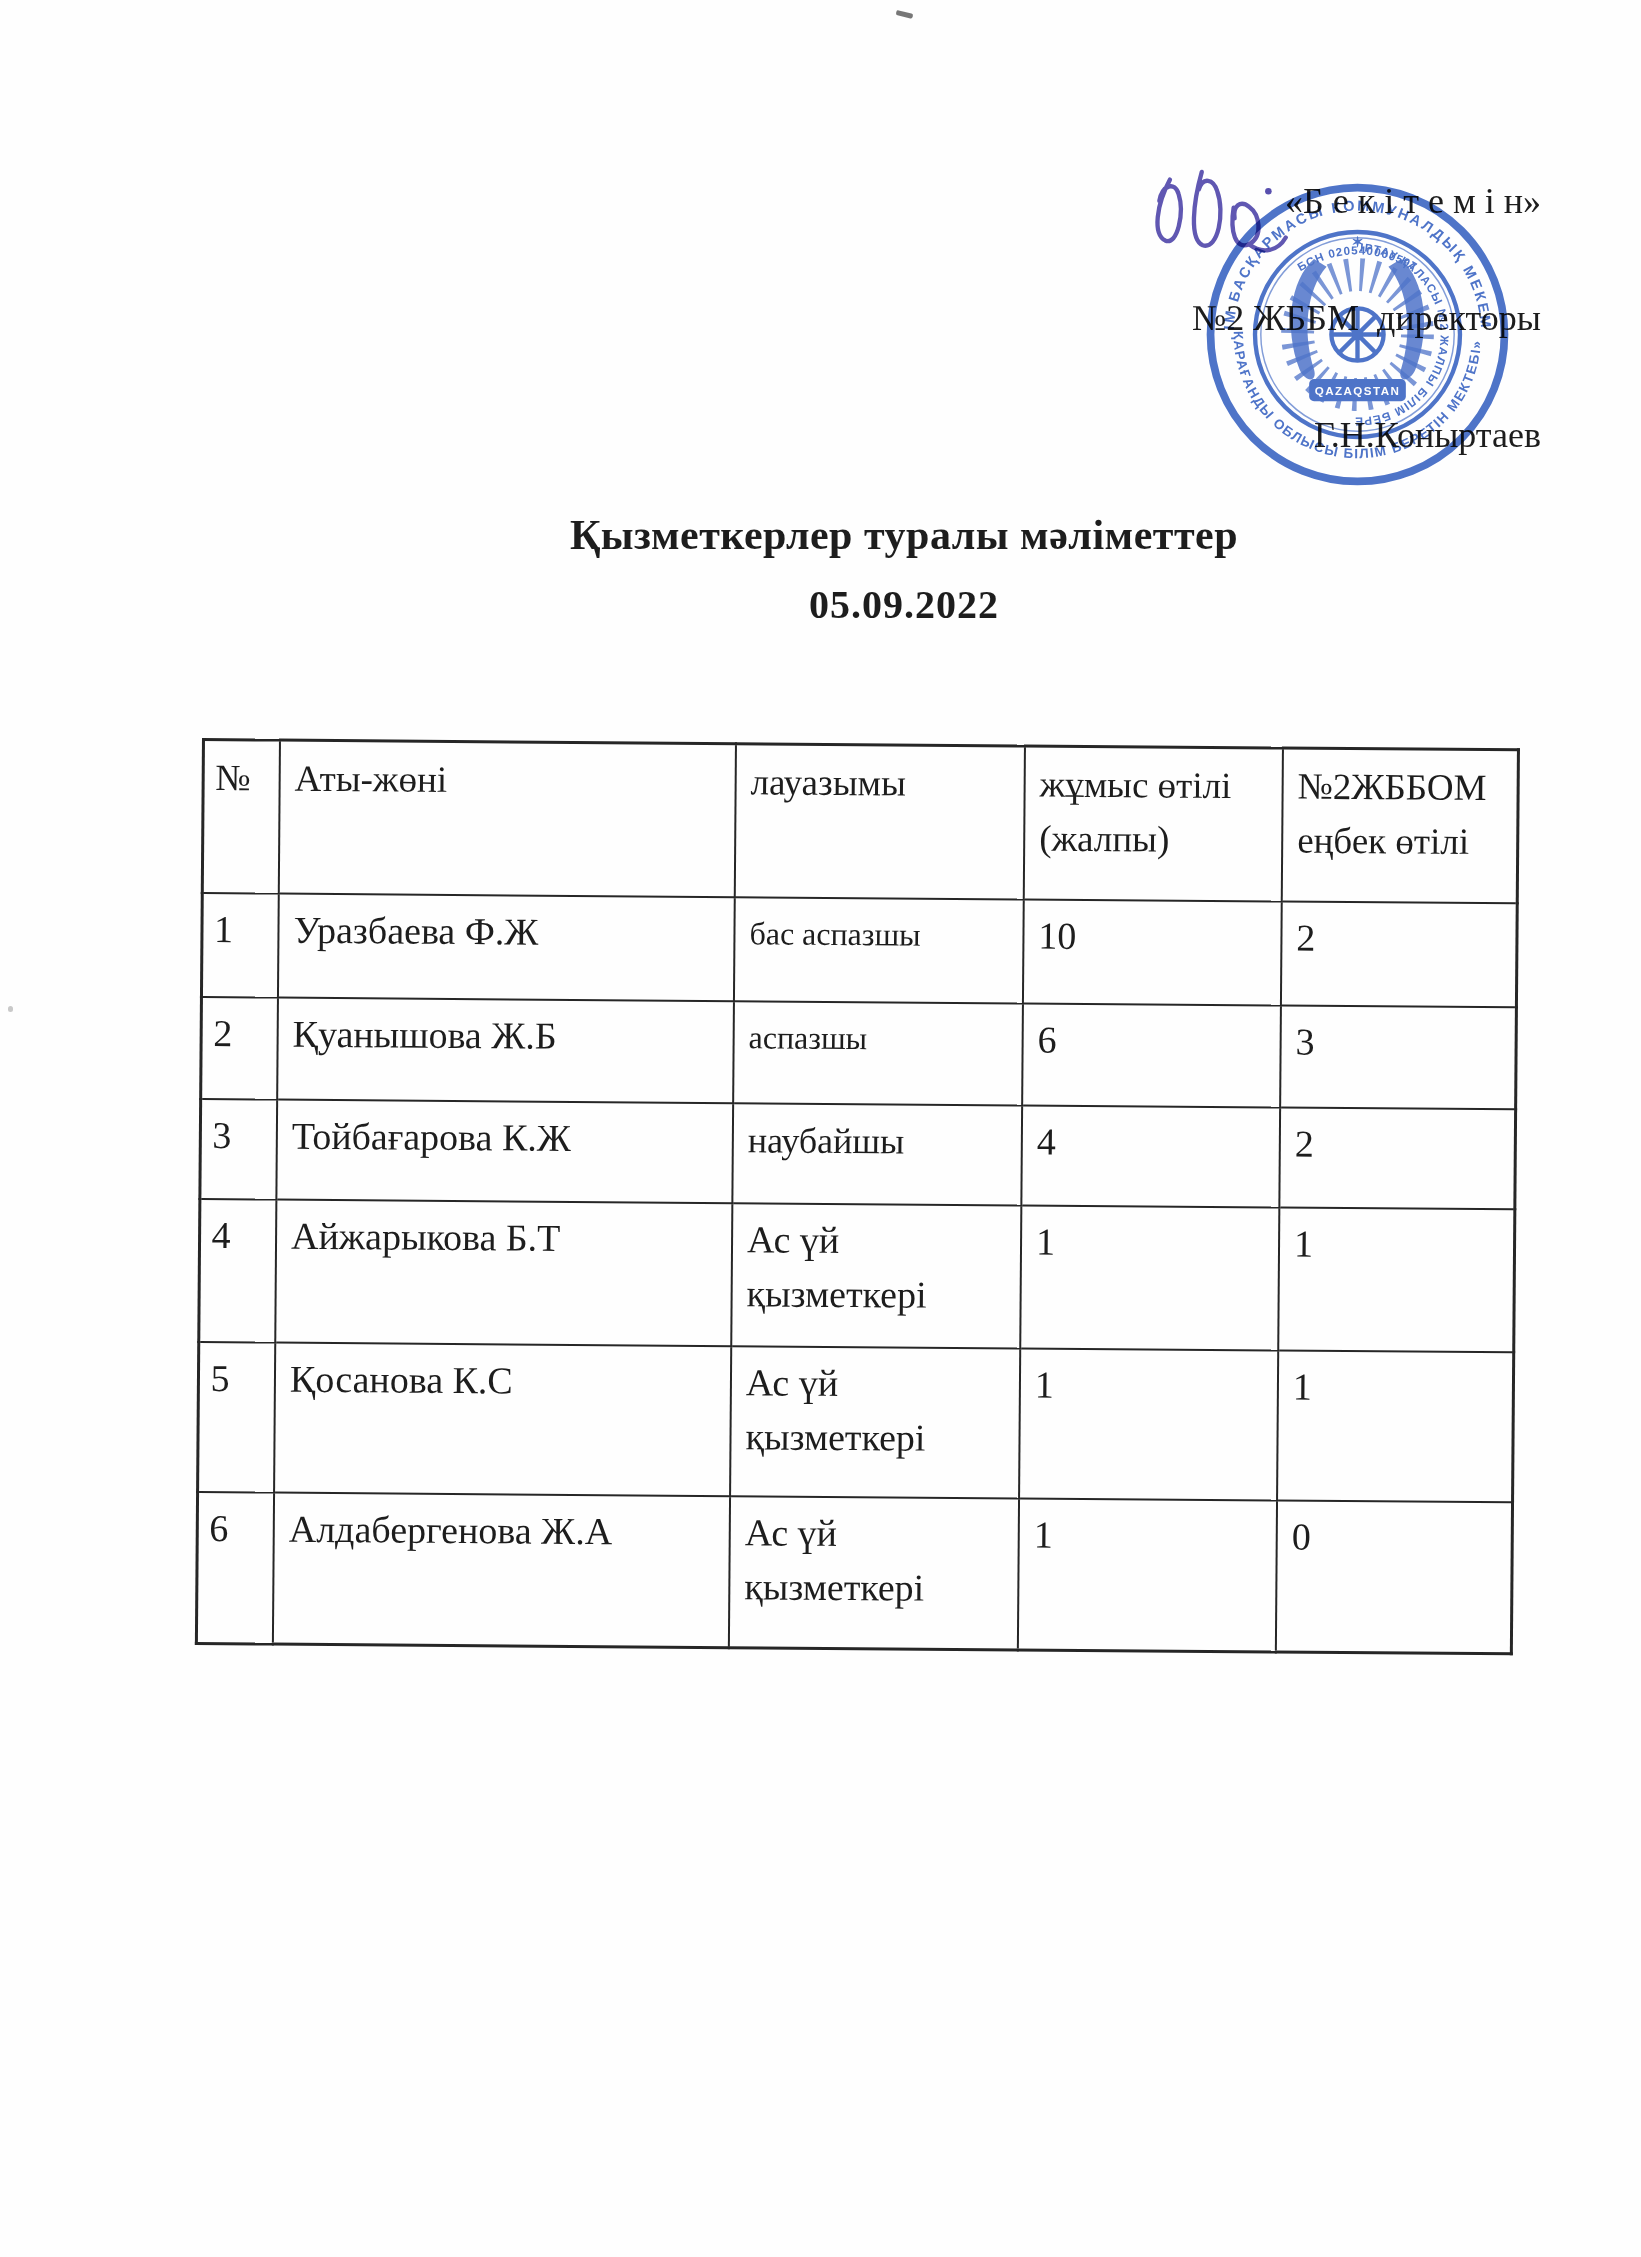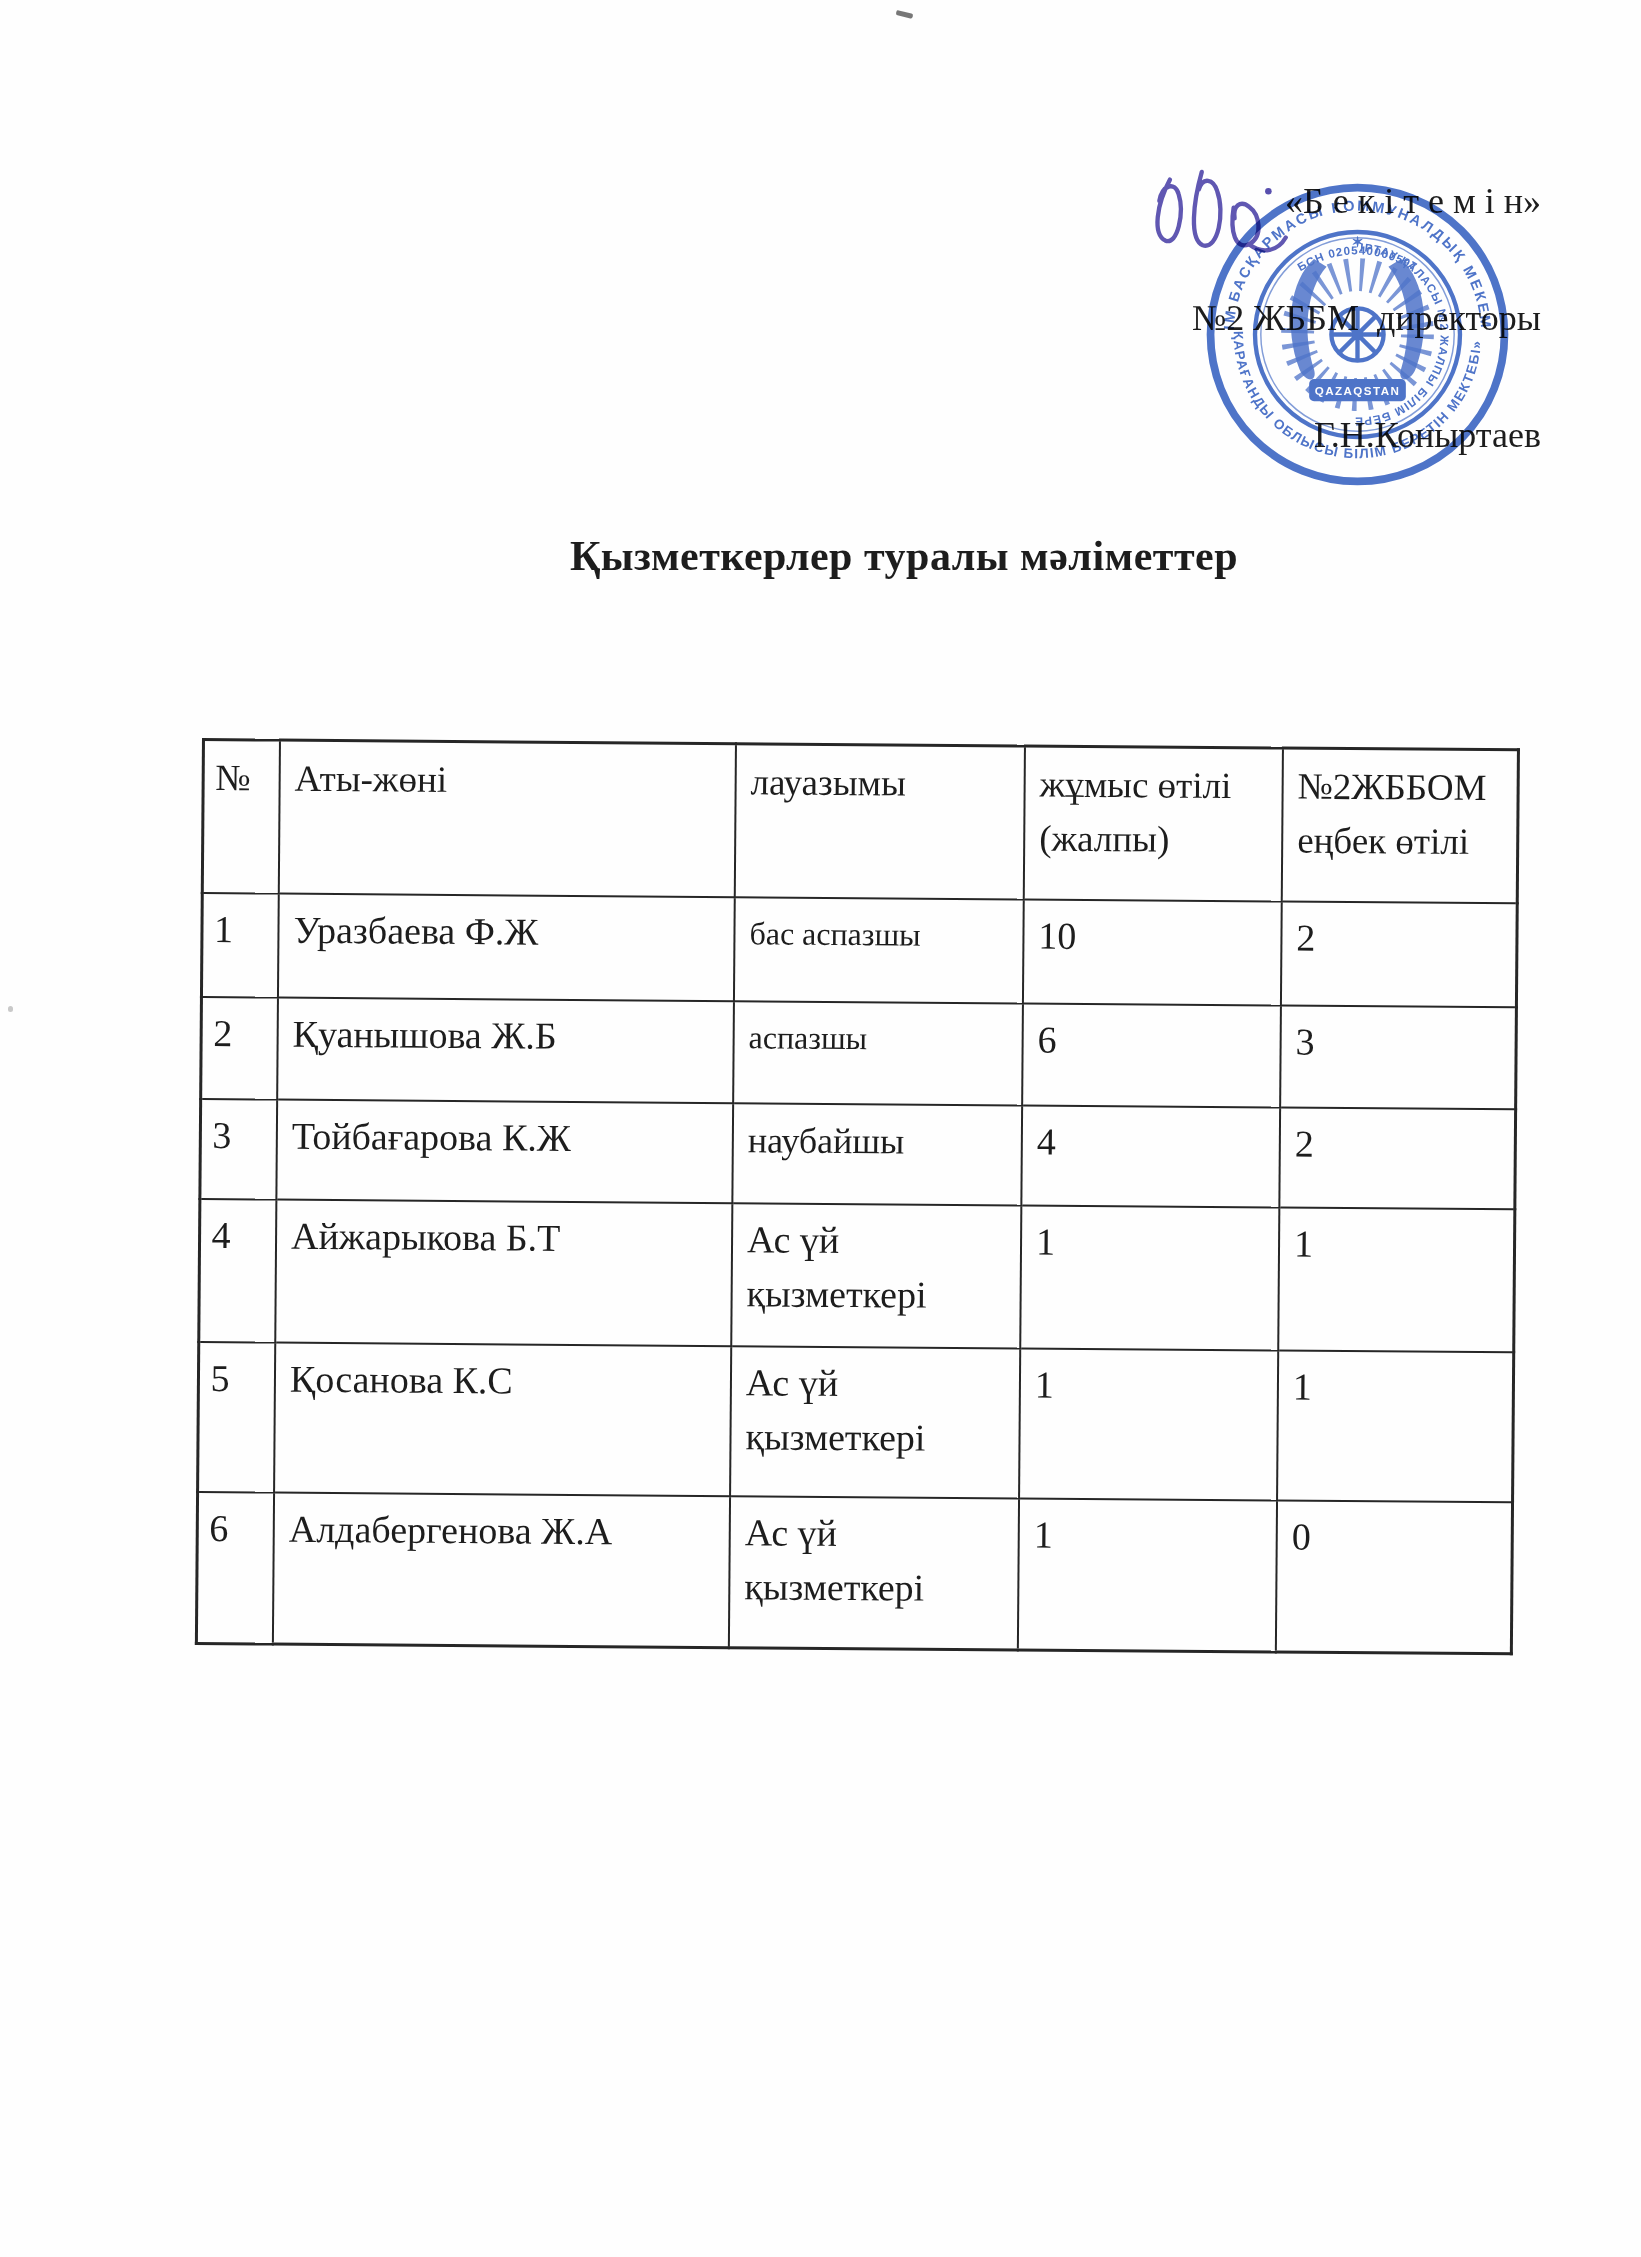--- a/index.html
+++ b/index.html
@@ -14,21 +14,21 @@
 
   
   .signature{position:absolute;left:1141px;top:162px;width:193px;height:126px;}
 
   
   .stamp{position:absolute;left:1197px;top:174px;width:321px;height:321px;
          opacity:.92;mix-blend-mode:multiply;}
   .stamp text,.stamp textPath{font-family:"Liberation Sans",sans-serif;font-weight:bold;}
 
   
-  .title{position:absolute;top:532px;left:203px;width:1402px;text-align:center;
+  .title{position:absolute;top:511px;left:203px;width:1402px;text-align:center;
          font-size:42px;font-weight:bold;letter-spacing:0.5px;}
   .docdate{position:absolute;top:581px;left:203px;width:1402px;text-align:center;
          font-size:40px;font-weight:bold;letter-spacing:1px;}
 
   
   .staff-table{position:absolute;top:738px;left:202px;border-collapse:collapse;
                border:3.9px solid #262626;transform:rotate(.45deg);transform-origin:0 0;
                table-layout:fixed;}
   .staff-table th,.staff-table td{border:2.4px solid #262626;vertical-align:top;
                text-align:left;font-weight:normal;padding:9.7px 7.7px 5.8px 14.5px;
@@ -113,20 +113,21 @@
 
     <path d="M121,88 C96,110 90,160 106,202 C112,216 125,216 121,202 C109,164 113,120 134,96 Z" fill="#3f68c5" opacity=".85"></path>
     <path d="M211,88 C236,110 242,160 226,202 C220,216 207,216 211,202 C223,164 219,120 198,96 Z" fill="#3f68c5" opacity=".85"></path>
     <text x="166" y="76" font-size="15" fill="#3f68c5" text-anchor="middle">✶</text>
 
     <rect x="116" y="212" width="100" height="23" rx="5" fill="#3f68c5"></rect>
     <text x="166" y="229" font-size="12" letter-spacing="1.5" fill="#fefefe" text-anchor="middle">QAZAQSTAN</text>
   </svg>
 
   <div class="title">Қызметкерлер туралы мәліметтер</div>
+  <div class="docdate">05.09.2022</div>
 
   <table class="staff-table">
     <colgroup>
       <col class="w0">
         <col class="w1">
         <col class="w2">
         <col class="w3">
         <col class="w4">
     </colgroup>
     <thead>

